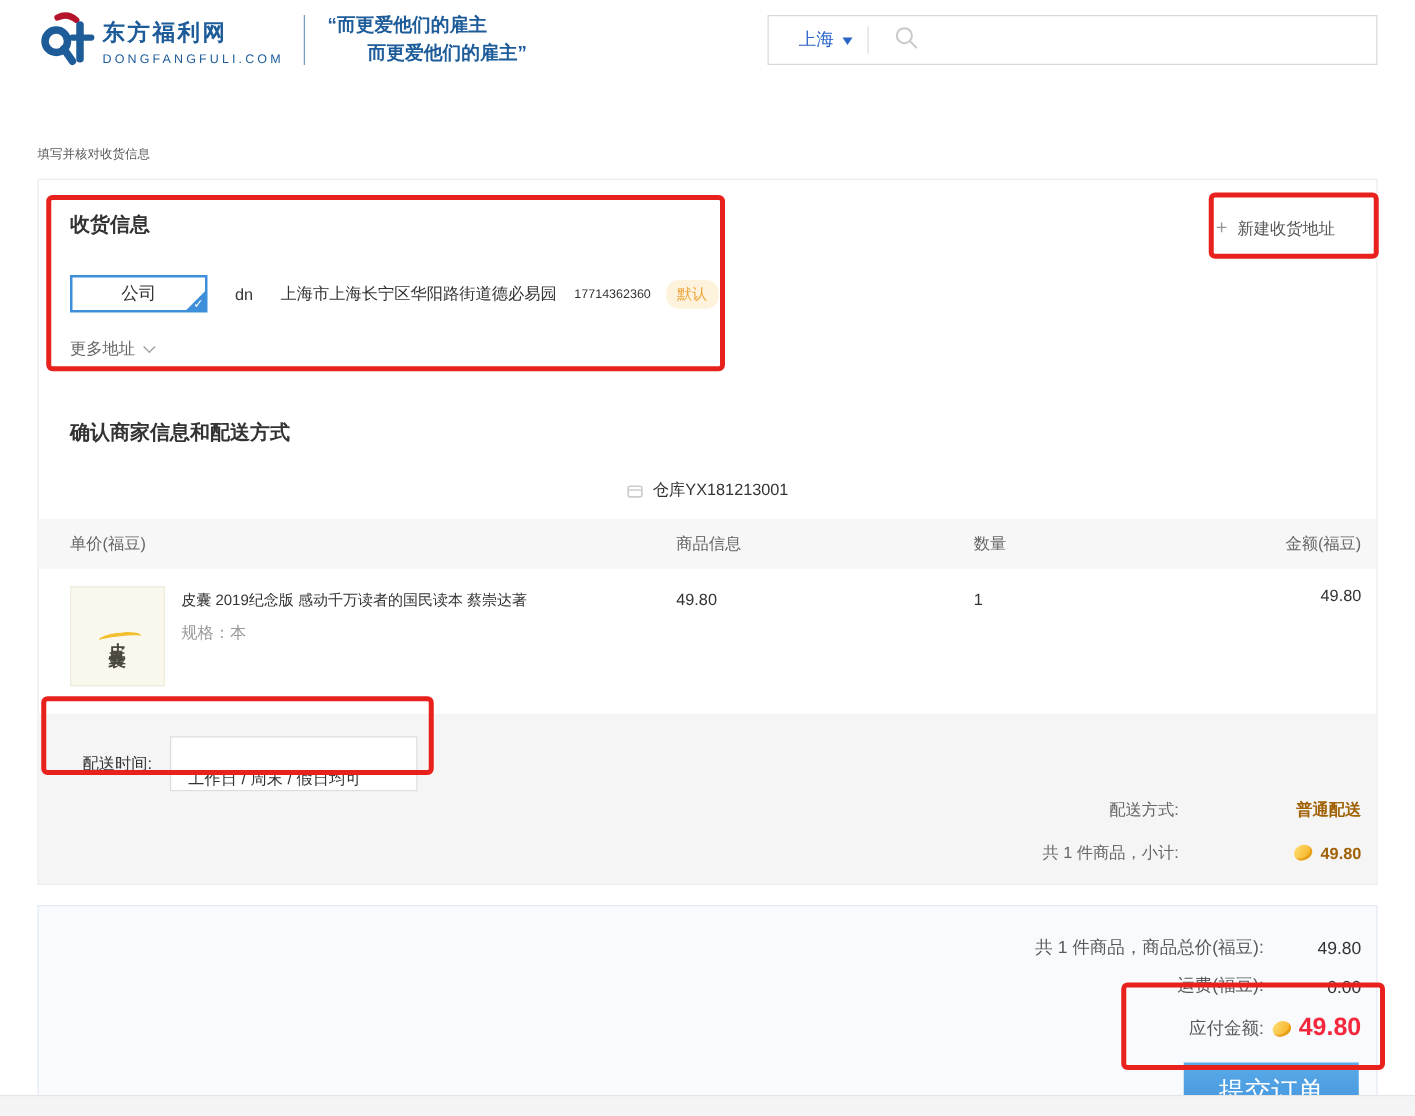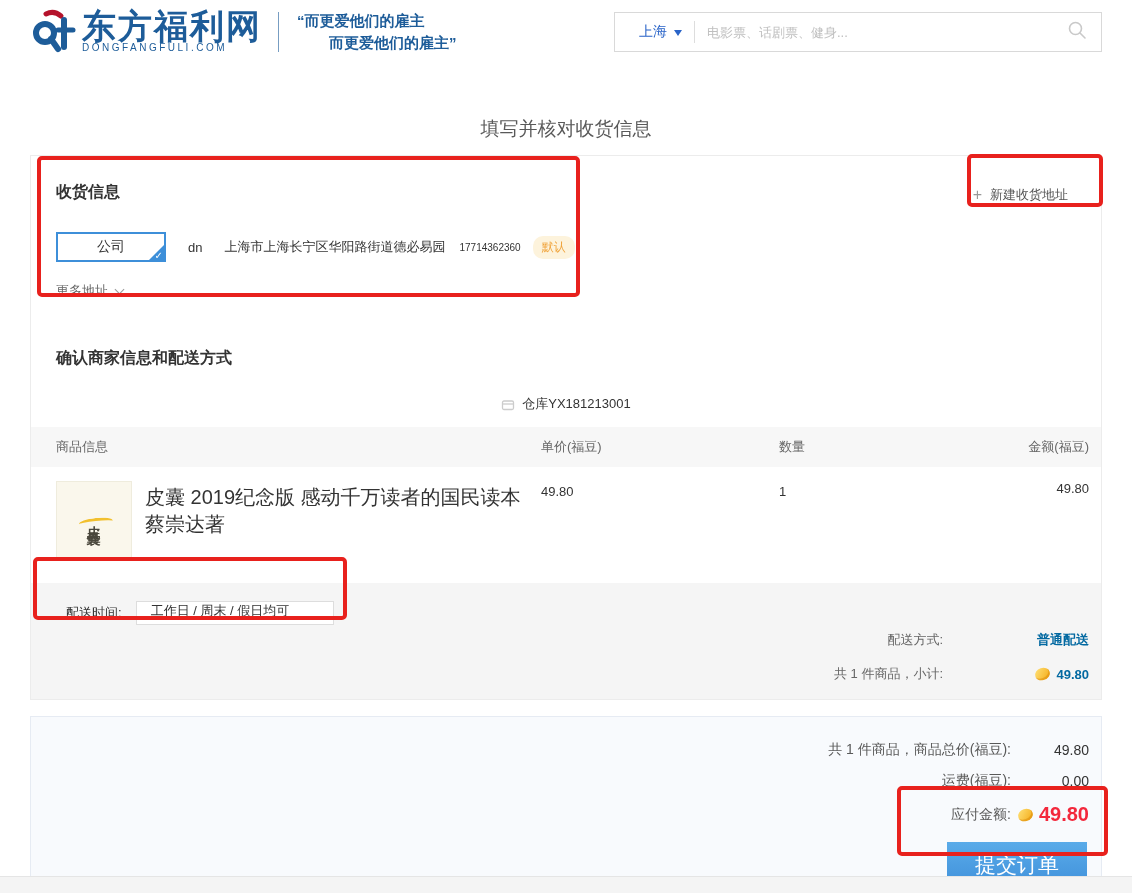--- a/index.html
+++ b/index.html
@@ -5,36 +5,36 @@
   * { margin:0; padding:0; box-sizing:border-box; }
   html,body { width:1132px; }
   body {
     height:893px; position:relative; background:#ffffff; overflow:hidden;
     font-family:"Liberation Sans","DejaVu Sans",sans-serif; color:#333;
   }
   
   .header { height:64px; padding:0 30px; display:flex; align-items:center; }
   .logo { display:flex; align-items:center; cursor:pointer; }
   .logo-text { margin-left:6px; }
-  .brand { font-size:34px; font-weight:bold; color:#1d5c99; letter-spacing:2px; line-height:28px; }
+  .brand { font-size:18px; font-weight:bold; color:#1d5c99; letter-spacing:2px; line-height:28px; }
   .domain { font-size:10px; color:#1d5c99; letter-spacing:2.5px; margin-top:2px; }
   .logo-divider { width:1px; height:40px; background:#1d5c99; margin:0 18px 0 16px; opacity:.6; }
   .slogan { font-size:15px; font-weight:bold; color:#1d5c99; line-height:22px; }
   .slogan .line2 { margin-left:32px; }
   .search-box { margin-left:auto; width:488px; height:40px; border:1px solid #d9d9d9;
     display:flex; align-items:center; background:#fff; }
   .city { display:flex; align-items:center; padding:0 12px 0 24px; cursor:pointer; }
   .city-name { font-size:14px; color:#2a64c8; }
   .caret { width:0; height:0; border:4px solid transparent; border-top:6px solid #2a64c8; margin:6px 0 0 7px; }
   .vdiv { width:1px; height:22px; background:#ddd; margin-right:12px; }
   .search-input { flex:1; border:none; outline:none; font-size:13px; color:#333; background:transparent; }
   .search-input::placeholder { color:#bfbfbf; }
   .mag { margin:0 14px 0 8px; cursor:pointer; }
   
-  .page-title { margin:52px 30px 13px; font-size:19px; color:#595959;text-align:center; }
+  .page-title { margin:52px 30px 13px; font-size:10px; color:#595959; }
   .card { margin:0 30px; background:#fff; border:1px solid #ececec; }
   .sec-shipping { padding:26px 25px 0; }
   .ship-head { display:flex; justify-content:space-between; align-items:flex-start; }
   .sec-title { font-size:16px; font-weight:bold; color:#333; }
   .new-addr { display:flex; align-items:center; font-size:13px; color:#555; cursor:pointer; margin:4px 8px 0 0; }
   .plus { font-size:16px; color:#999; margin-right:8px; font-weight:normal; }
   .addr-row { display:flex; align-items:center; margin-top:28px; }
   .tag { position:relative; width:110px; height:30px; border:2px solid #3d8fd9; background:#fff;
     display:flex; align-items:center; justify-content:center; font-size:14px; color:#333; cursor:pointer; }
   .tag-corner { position:absolute; right:-1px; bottom:-1px; width:0; height:0;
@@ -55,34 +55,34 @@
     font-size:13px; color:#666; }
   .th-amount, .td-amount { text-align:right; }
   .tbl-row { padding:14px 12px 22px 25px; font-size:13px; color:#333; align-items:start; }
   .prod-cell { display:flex; }
   .book-cover { width:76px; height:80px; background:#faf7ec; border:1px solid #efecdd;
     position:relative; display:flex; align-items:center; justify-content:center; flex-shrink:0; }
   .cover-text { writing-mode:vertical-rl; font-size:14px; font-weight:bold; color:#4a473c; letter-spacing:6px; }
   .cover-wave { position:absolute; left:22px; top:36px; width:34px; height:9px;
     border-top:3px solid #f2c02e; border-radius:50%; transform:rotate(-6deg); }
   .prod-info { margin-left:13px; padding-top:3px; }
-  .prod-title { font-size:20px; color:#333; }
+  .prod-title { font-size:12px; color:#333; }
   .prod-spec { margin-top:8px; font-size:13px; color:#999; }
   .td-price, .td-qty { padding-top:3px; }
   
   .delivery { background:#f5f5f5; padding:18px 12px 16px 25px; }
   .time-row { display:flex; align-items:center; }
   .time-label { font-size:13px; color:#333; margin:0 14px 0 10px; }
-  .time-box { width:198px; height:24px; background:#fff; border:1px solid #ddd;
-    font-size:13px; color:#333; display:flex; align-items:flex-start; padding-left:14px; cursor:pointer; }
+  .time-box { width:198px; height:44px; background:#fff; border:1px solid #ddd;
+    font-size:13px; color:#333; display:flex; align-items:flex-end; padding-left:14px; cursor:pointer; }
   .r-row { display:flex; justify-content:flex-end; align-items:center; font-size:13px; color:#666;gap:16px; }
   .r-row.method { margin-top:6px; }
   .r-row.subtotal { margin-top:16px; }
   .r-val { min-width:130px; text-align:right; display:inline-flex; justify-content:flex-end; align-items:center; }
-  .strong { font-weight:bold; color:#0369a1; }
+  .strong { font-weight:bold; color:#a16207; }
   .bean { width:15px; height:12px; border-radius:50% 50% 50% 45%;
     background:linear-gradient(135deg,#ffe27a,#f3a913); transform:rotate(-18deg);
     display:inline-block; margin-right:6px; box-shadow:inset -1px -2px 0 rgba(214,128,0,.45); }
   
   .summary { margin:16px 30px 0; background:#f8fafd; border:1px solid #e6ebf3; padding:24px 12px 14px; }
   .s-row { display:flex; justify-content:flex-end; align-items:center; font-size:14px; color:#595959; }
   .s-row + .s-row { margin-top:13px; }
   .s-val { min-width:78px; text-align:right; color:#333; display:inline-flex; justify-content:flex-end; align-items:center; }
   .payable .s-val { color:#f3283c; font-size:20px; font-weight:bold; }
   .btn-row { display:flex; justify-content:flex-end; margin:16px 2px 0; }
@@ -119,21 +119,20 @@
   <div class="slogan">
     <div>“而更爱他们的雇主</div>
     <div class="line2">而更爱他们的雇主”</div>
   </div>
   <div class="search-box">
     <div class="city">
       <span class="city-name">上海</span>
       <span class="caret"></span>
     </div>
     <div class="vdiv"></div>
-    <input class="search-input" placeholder="电影票、话剧票、健身..." style="">
     <span class="mag">
       <svg width="20" height="20" viewBox="0 0 20 20">
         <circle cx="8.5" cy="8.5" r="6" fill="none" stroke="#c9c9c9" stroke-width="1.6"></circle>
         <path d="M13 13 L18 18" stroke="#c9c9c9" stroke-width="1.6" stroke-linecap="round"></path>
       </svg>
     </span>
   </div>
 </div>
 
 <div class="page-title">填写并核对收货信息</div>
@@ -171,34 +170,35 @@
     <span class="wh-icon">
       <svg width="14" height="13" viewBox="0 0 14 13">
         <rect x="1.5" y="3" width="11" height="8.5" rx="1.5" fill="none" stroke="#ccc" stroke-width="1.3"></rect>
         <path d="M1.5 6 L12.5 6" stroke="#ccc" stroke-width="1.3"></path>
       </svg>
     </span>
     <span>仓库YX181213001</span>
   </div>
 
   <div class="tbl-grid tbl-head">
+    <div>单价(福豆)</div>
     <div>商品信息</div>
-    <div>单价(福豆)</div>
     <div>数量</div>
     <div class="th-amount">金额(福豆)</div>
   </div>
 
   <div class="tbl-grid tbl-row">
     <div class="prod-cell">
       <div class="book-cover">
         <span class="cover-text">皮囊</span>
         <span class="cover-wave"></span>
       </div>
       <div class="prod-info">
         <div class="prod-title">皮囊 2019纪念版 感动千万读者的国民读本 蔡崇达著</div>
+        <div class="prod-spec">规格：本</div>
       </div>
     </div>
     <div class="td-price">49.80</div>
     <div class="td-qty">1</div>
     <div class="td-amount">49.80</div>
   </div>
 
   <div class="delivery">
     <div class="time-row">
       <span class="time-label">配送时间:</span>

